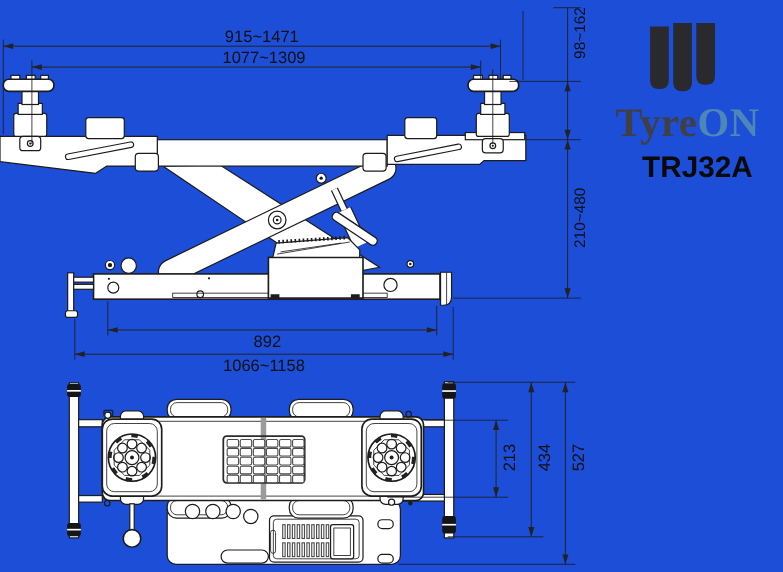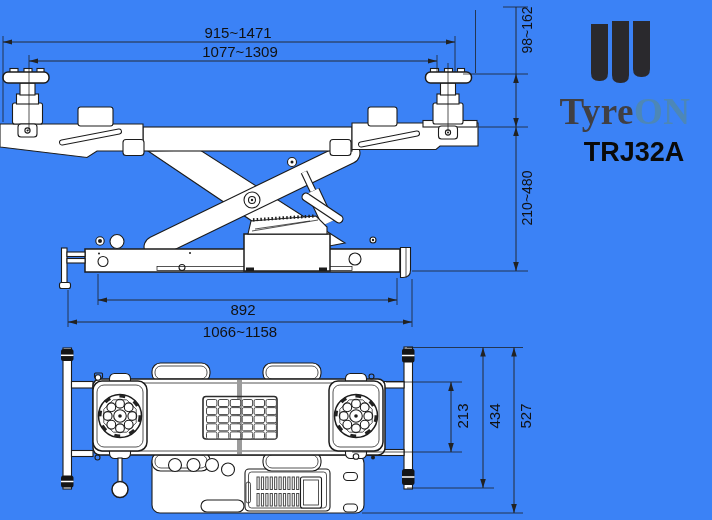--- a/index.html
+++ b/index.html
@@ -1,16 +1,16 @@
 <!DOCTYPE html>
 <html><head>
 <meta charset="utf-8">
 <style>
   html,body{margin:0;padding:0;background:#fff;}
-  .page{position:relative;width:712px;height:520px;background:#3b82f6;overflow:hidden;}
+  .page{position:relative;width:712px;height:520px;background:#1d4ed8;overflow:hidden;}
   svg{display:block;}
   .s   {stroke:#1c1c1c;fill:none;stroke-width:1.1;}
   .sw  {stroke:#1c1c1c;fill:#fff;stroke-width:1.1;}
   .sw2 {stroke:#1c1c1c;fill:#fff;stroke-width:1.5;}
   .thin{stroke:#1c1c1c;fill:none;stroke-width:.75;}
   .dl  {stroke:#222;fill:none;stroke-width:.9;}
   .ah  {fill:#222;stroke:none;}
   .dt  {font-family:"Liberation Sans",sans-serif;font-size:15px;fill:#111;}
   .dts {font-family:"Liberation Sans",sans-serif;font-size:14px;fill:#111;}
   .capk{fill:#151515;stroke:none;}

